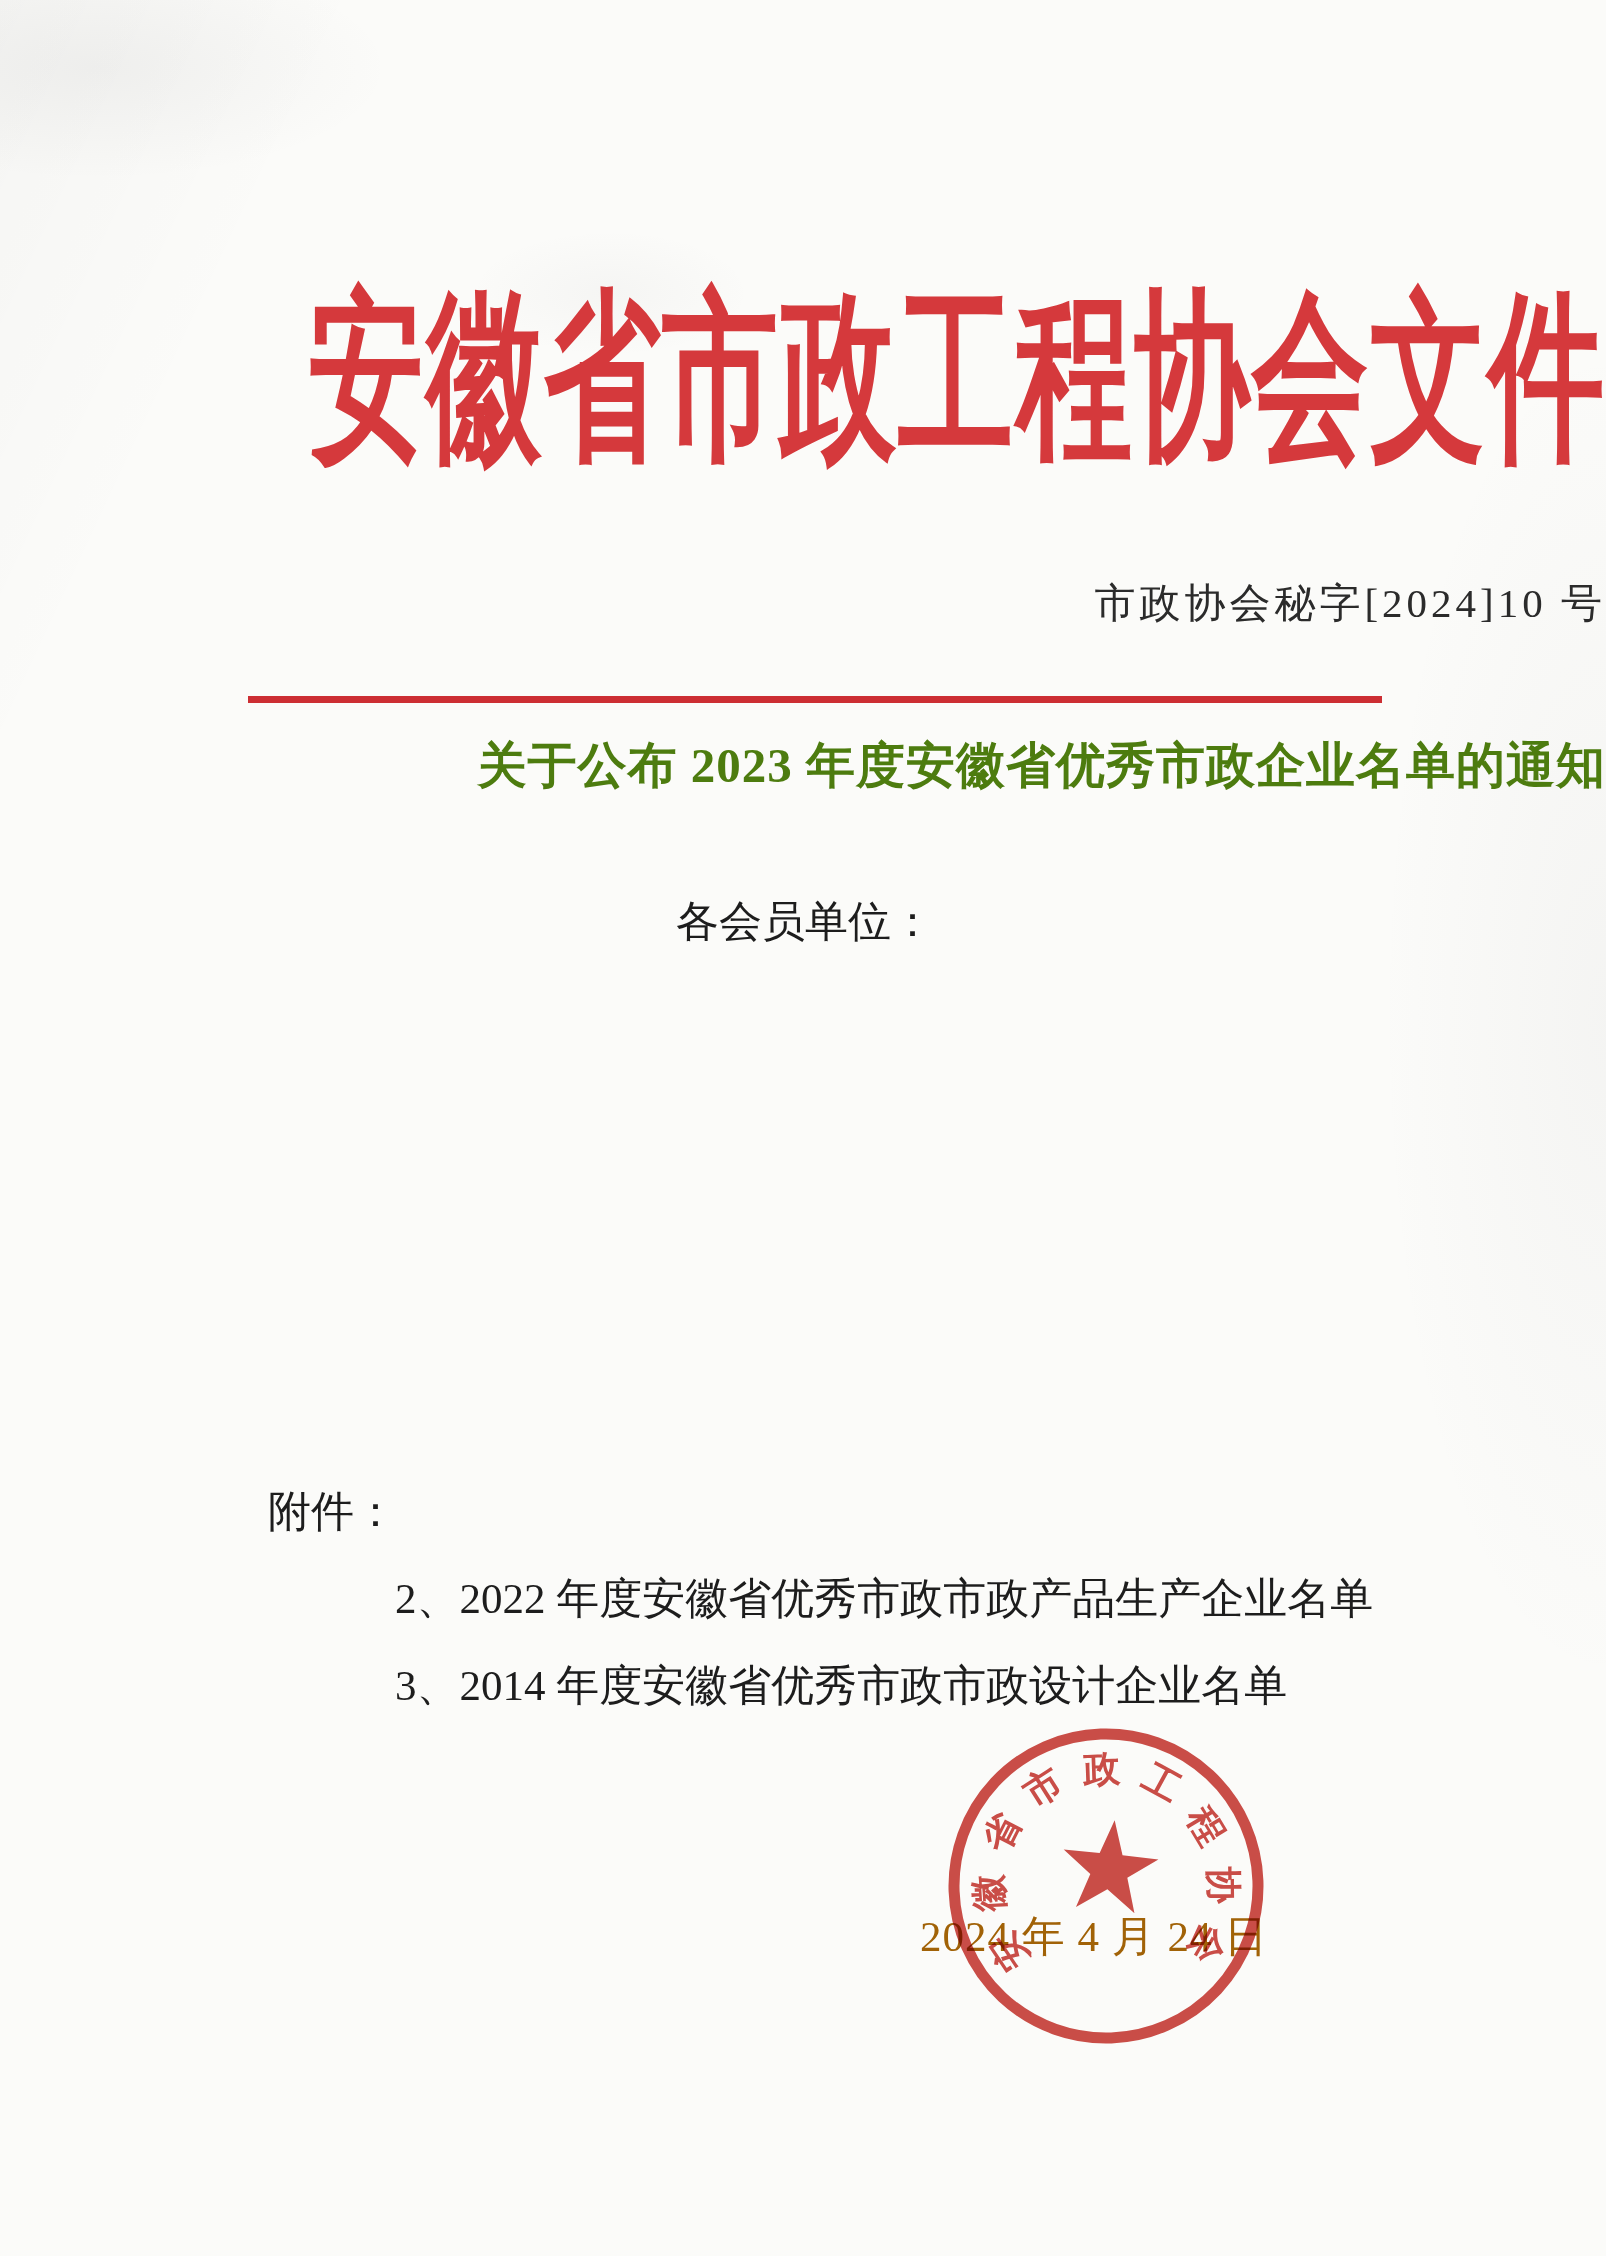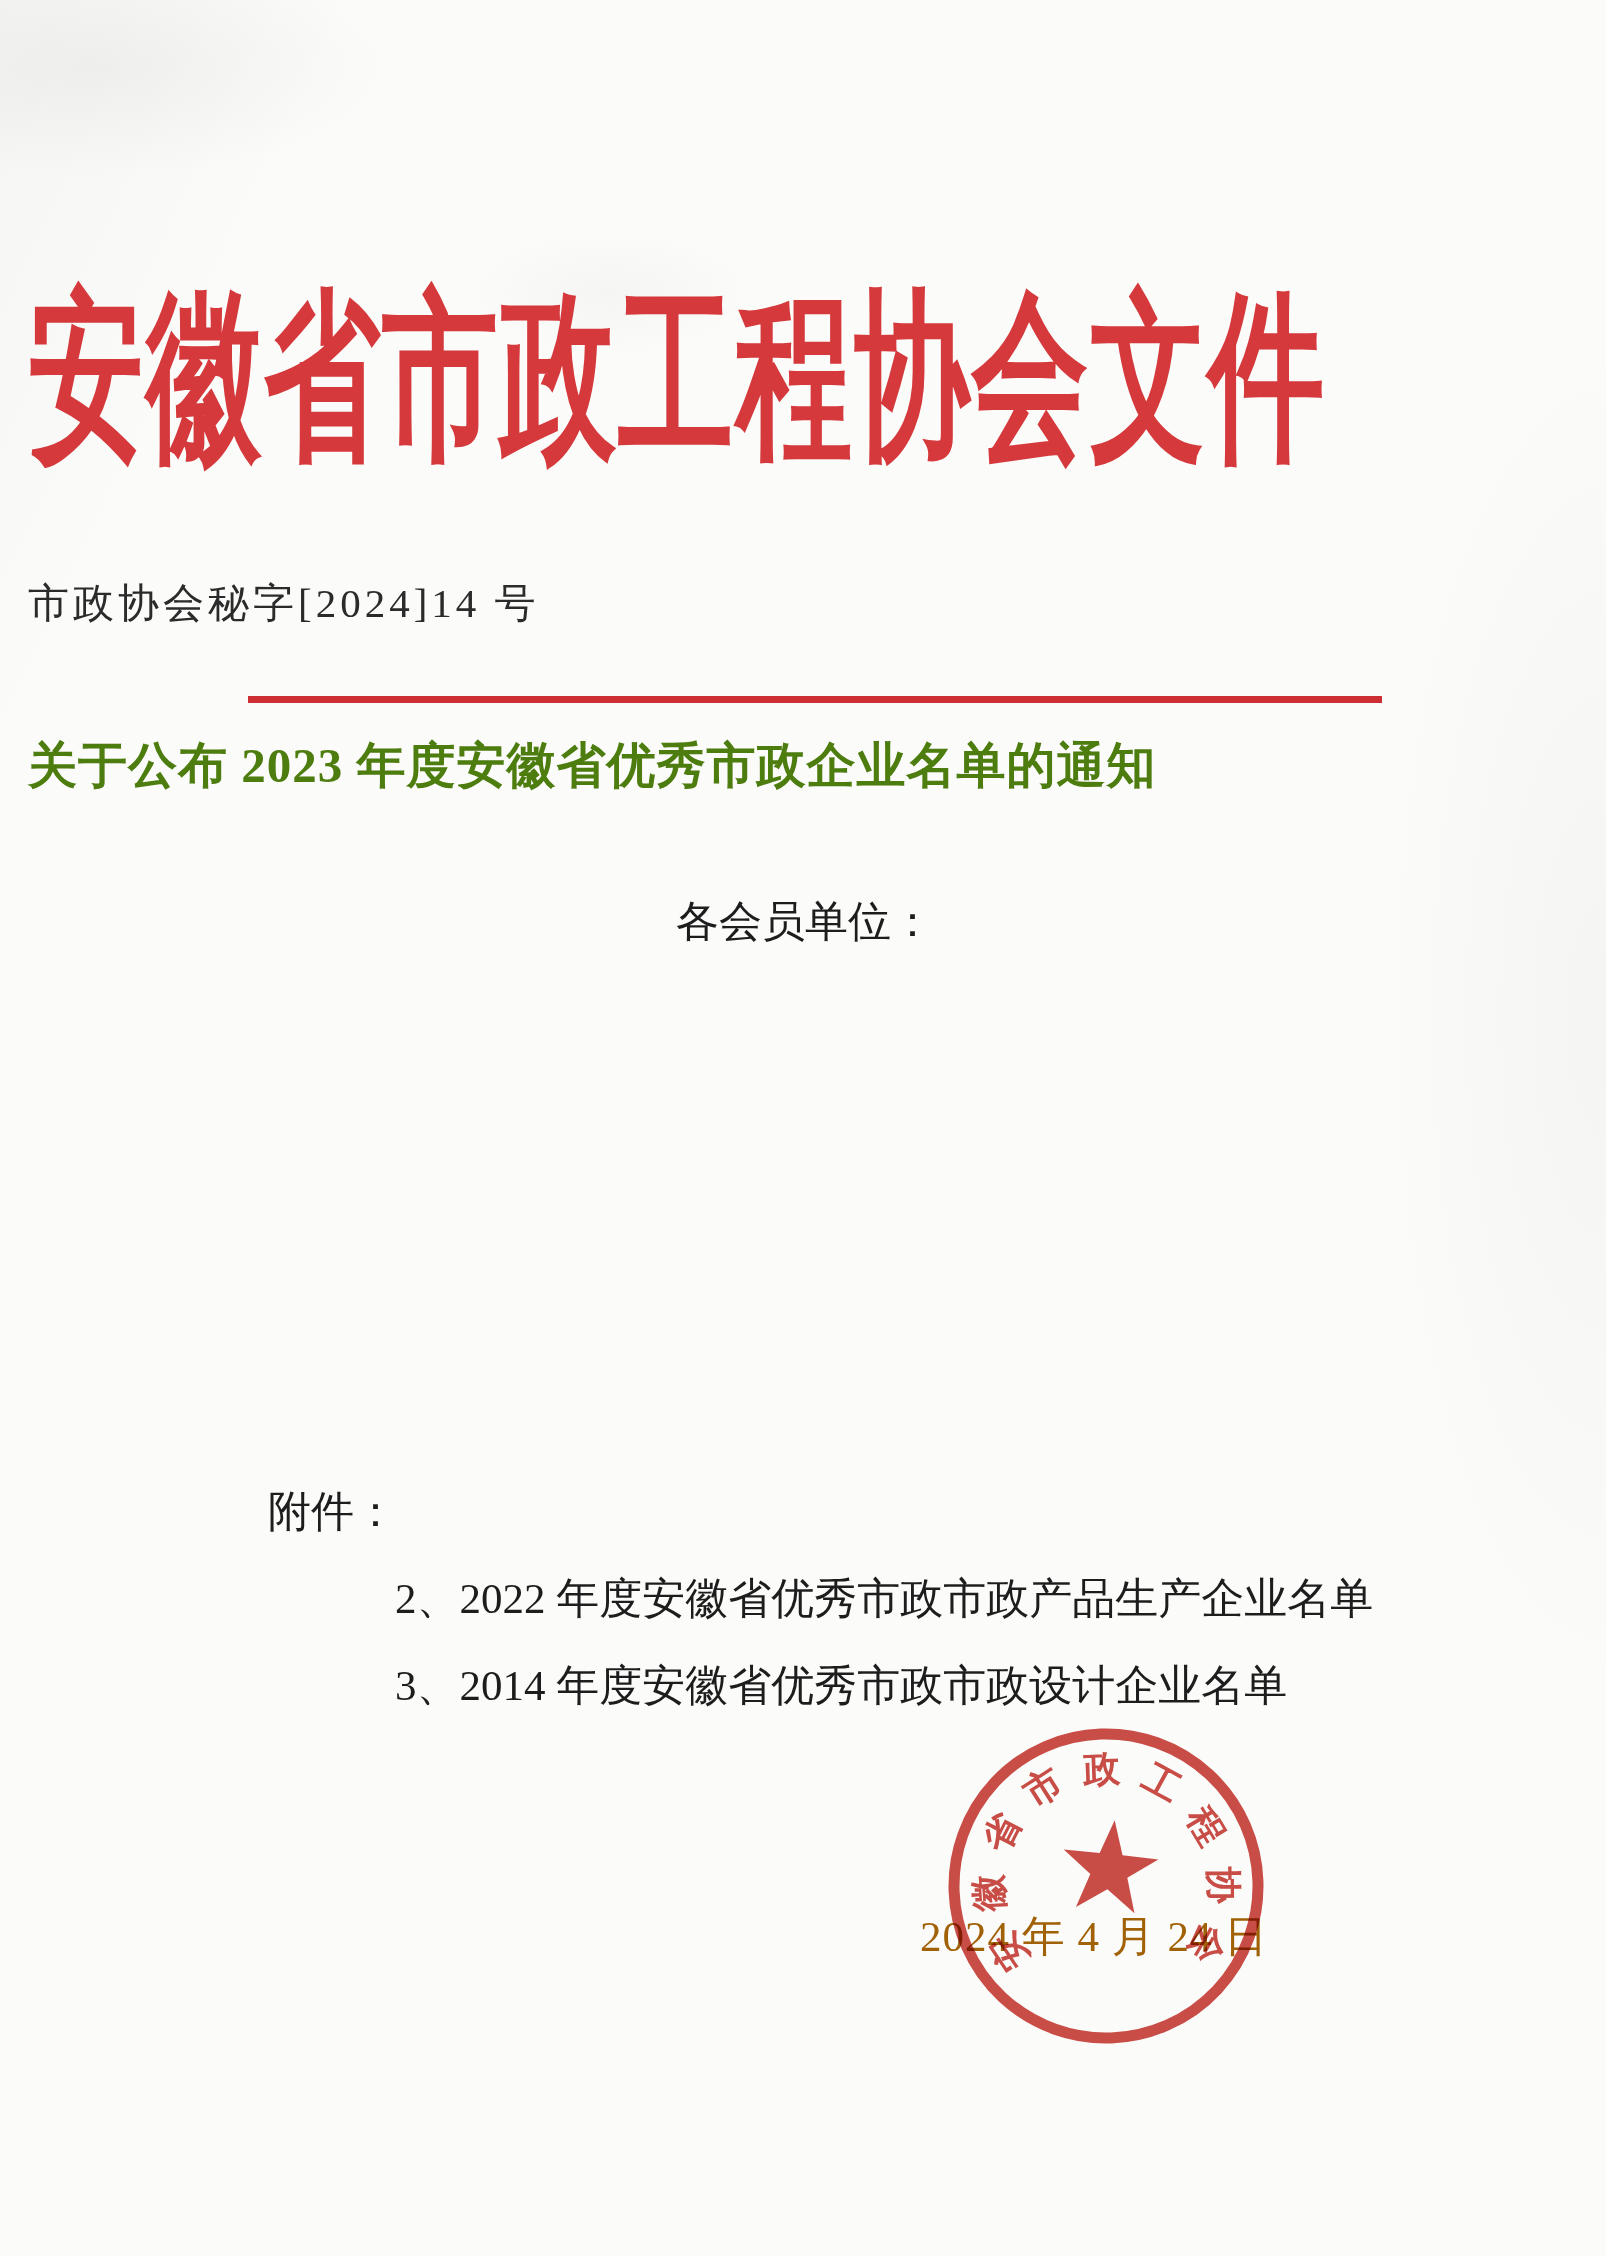--- a/index.html
+++ b/index.html
@@ -17,21 +17,21 @@
     position:absolute;inset:0;pointer-events:none;
     background:
       radial-gradient(420px 160px at 6% 3%, rgba(90,90,95,0.06), rgba(0,0,0,0) 70%),
       radial-gradient(300px 900px at 100% 45%, rgba(120,120,125,0.05), rgba(0,0,0,0) 75%),
       linear-gradient(115deg, rgba(0,0,0,0.022) 0%, rgba(0,0,0,0) 14%),
       radial-gradient(200px 90px at 38% 13%, rgba(100,100,105,0.04), rgba(0,0,0,0) 70%);
   }
   .center-wrap{
     position:absolute;left:0;width:100%;
     box-sizing:border-box;padding-left:28px;
-    text-align:left;
+    text-align:right;
   }
   .org-title{top:255px;}
   .org-title span{
     display:inline-block;
     font-size:116px;
     font-weight:900;
     letter-spacing:2px;
     color:var(--header-red,#d5393c);
     transform:scaleY(1.58);
     transform-origin:center top;
@@ -104,21 +104,21 @@
 </head>
 <body>
 
 <div class="page" style="--header-red: #d5393c; --rule-red: #cc2e33; --seal-red: #c5332c; --ink: #1d1d1d; --paper: #fbfbf9;">
   <div class="scan-noise"></div>
 
   <div class="center-wrap org-title">
     <span>安徽省市政工程协会文件</span>
   </div>
 
-  <div class="center-wrap doc-number">市政协会秘字[2024]14 号</div>
+  <div class="center-wrap doc-number">市政协会秘字[2024]10 号</div>
 
   <div class="red-rule"></div>
 
   <div class="center-wrap subject">关于公布 2023 年度安徽省优秀市政企业名单的通知</div>
 
   <div class="body-block">
     <div class="salutation">各会员单位：</div>
   </div>
 
   <div class="attachments">

